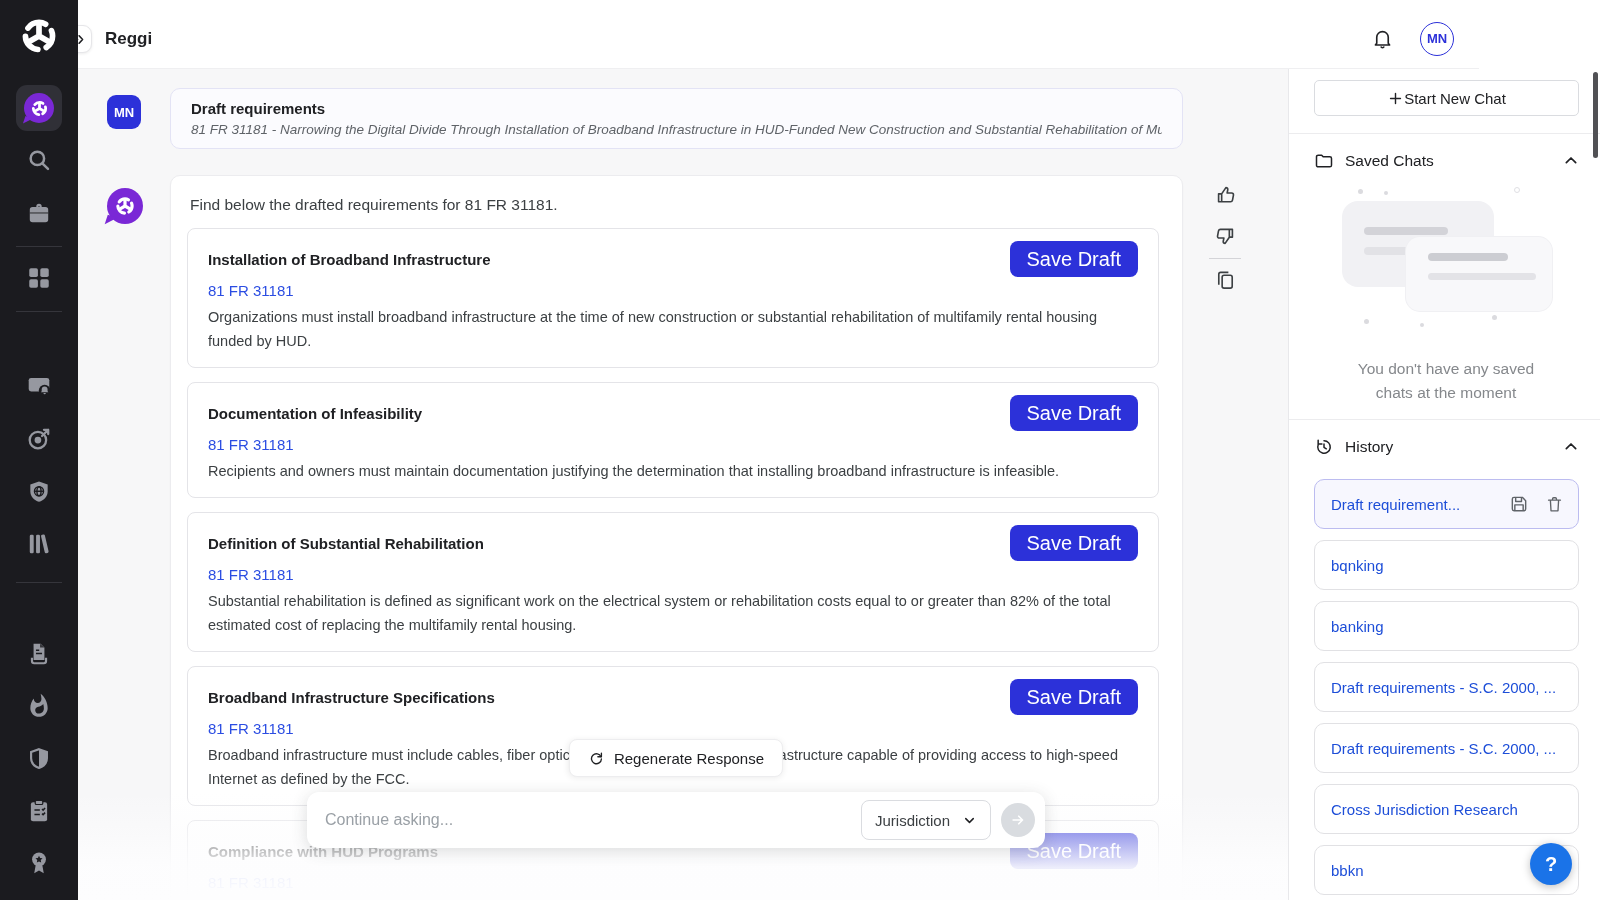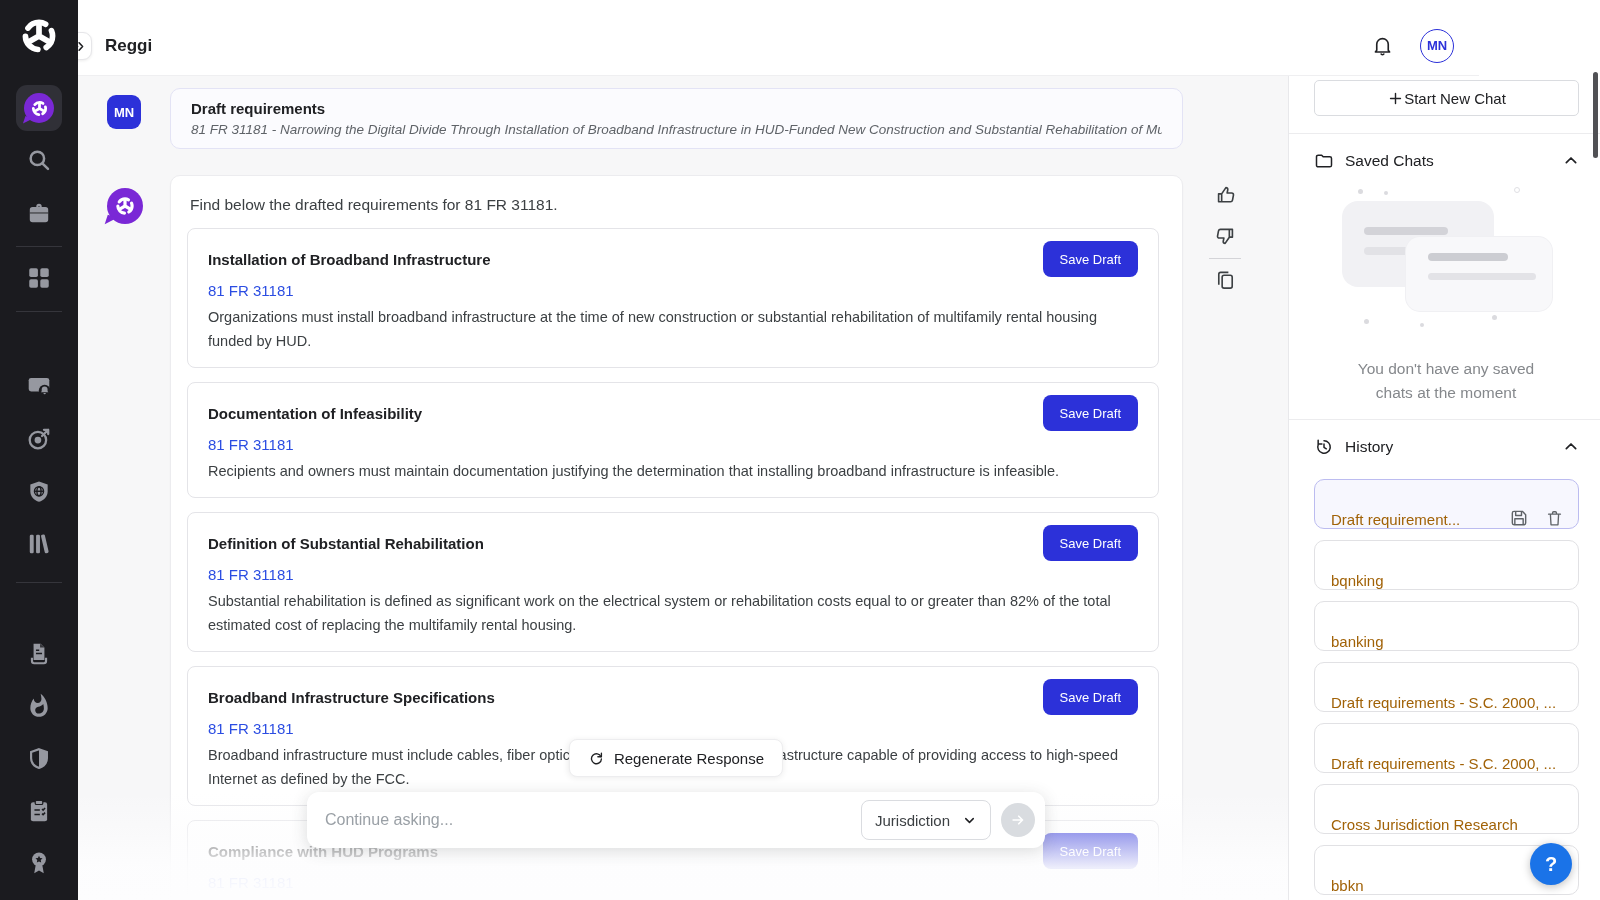--- a/index.html
+++ b/index.html
@@ -17,21 +17,21 @@
     display:flex;align-items:center;justify-content:center}
   .mini-bubble::after{content:"";position:absolute;left:0;bottom:-2px;border-top:8px solid var(--accent,#7a28d6);
     border-right:8px solid transparent;transform:rotate(18deg)}
   .nav-btn{background:none;border:none;width:30px;height:26px;display:flex;align-items:center;justify-content:center;cursor:pointer}
   .sic{width:26px;height:26px}
   .nav-div{width:46px;height:1px;background:#35353b}
   .mt16{margin-top:16px}.mt18{margin-top:18px}.mt20{margin-top:20px}.mt25{margin-top:25px}
   .mt26{margin-top:26px}.mt27{margin-top:27px}.mt58{margin-top:58px}.mt61{margin-top:61px}
 
   
-  .header{position:absolute;left:78px;top:16px;width:1401px;height:60px;background:#fff;
+  .header{position:absolute;left:78px;top:9px;width:1401px;height:60px;background:#fff;
     border-bottom:1px solid #efeff1;display:flex;align-items:center;z-index:25}
   .expand-btn{position:absolute;left:-14px;top:16px;width:28px;height:28px;border-radius:9px;background:#fff;
     border:1px solid #e6e6e9;box-shadow:0 1px 3px rgba(0,0,0,.08);display:flex;align-items:center;justify-content:center;cursor:pointer}
   .app-title{margin-left:27px;font-size:17px;font-weight:700}
   .hdr-right{margin-left:auto;display:flex;align-items:center;gap:26px;padding-right:25px}
   .bell-btn{background:none;border:none;cursor:pointer;display:flex}
   .hdr-avatar{width:34px;height:34px;border-radius:50%;border:1.5px solid var(--primary,#2c31d9);
     color:var(--primary,#2c31d9);font-size:13px;font-weight:700;display:flex;align-items:center;justify-content:center;cursor:pointer}
 
   
@@ -50,21 +50,21 @@
   .bot-avatar::after{content:"";position:absolute;left:-1px;bottom:-2px;border-top:10px solid var(--accent,#7a28d6);
     border-right:10px solid transparent;transform:rotate(18deg)}
   .bot-card{margin-left:27px;width:1013px;background:#fff;border:1px solid #ececef;border-radius:10px;
     box-shadow:0 1px 2px rgba(0,0,0,.03);padding:18px 23px 24px 16px}
   .intro{font-size:15.5px;color:#3c4043;line-height:22px;margin-left:3px;margin-bottom:12px}
   .req-card{border:1px solid #e4e4e8;border-radius:8px;background:#fff;padding:12px 20px 14px;margin-top:14px}
   .req-card:first-child{margin-top:0}
   .req-head{display:flex;align-items:center;justify-content:space-between}
   .req-title{font-size:15px;font-weight:700}
   .save-btn{background:var(--primary,#2c31d9);color:#fff;border:none;border-radius:8px;height:36px;padding:0 17px;
-    font-size:13px;font-weight:500;font-family:"Liberation Sans",sans-serif;cursor:pointer}
+    font-size:20px;font-weight:500;font-family:"Liberation Sans",sans-serif;cursor:pointer}
   .req-ref{display:inline-block;margin-top:4px;font-size:15px;line-height:20px;color:var(--link,#2b4de2);
     text-decoration:none;cursor:pointer}
   .req-desc{margin-top:4px;font-size:14.5px;line-height:24px;color:#3c4043}
 
   .feedback-col{position:absolute;left:1130px;top:124px;width:34px;display:flex;flex-direction:column;
     align-items:center;z-index:2}
   .fb-btn{background:none;border:none;cursor:pointer;display:flex;padding:0}
   .fb-gap1{margin-top:18px}.fb-div{width:32px;height:1px;background:#d4d4d8;margin:10px 0}
   .fic{width:23px;height:23px}
 
@@ -101,21 +101,21 @@
     box-shadow:0 0 0 1px #f0f0f3}
   .ln{position:absolute;border-radius:4px}
   .ln1{left:22px;top:26px;width:84px;height:8px;background:#d3d3d8}
   .ln2{left:22px;top:46px;width:56px;height:8px;background:#e2e2e6}
   .ln3{left:22px;top:16px;width:80px;height:8px;background:#cccdd2}
   .ln4{left:22px;top:36px;width:108px;height:7px;background:#e3e3e7}
   .dot{position:absolute;width:5px;height:5px;border-radius:50%;background:#dbdbdf}
   .ring{position:absolute;width:6px;height:6px;border-radius:50%;border:1.5px solid #e0e0e4;background:transparent}
   .empty-text{width:190px;margin:32px auto 0;text-align:center;font-size:15.5px;line-height:24px;color:#85888c}
   .hist-item{width:265px;height:50px;border:1px solid #e1e1e4;border-radius:10px;background:#fff;
-    display:flex;align-items:flex-end;padding:0 14px 0 16px;font-size:15px;color:#a16207;margin-top:11px;cursor:pointer}
+    display:flex;align-items:center;padding:0 14px 0 16px;font-size:15px;color:#1d4ed8;margin-top:11px;cursor:pointer}
   .hist-item.active{border:1px solid #bcbcf0;background:#f7f7fe;margin-top:22px}
   .hist-label{flex:1;white-space:nowrap;overflow:hidden}
   .hist-ic{background:none;border:none;cursor:pointer;display:flex;margin-left:16px;padding:0}
   .help{position:absolute;right:28px;bottom:15px;width:42px;height:42px;border-radius:50%;border:none;cursor:pointer;
     background:var(--help,#1a73e8);color:#fff;font-size:20px;font-weight:700;box-shadow:0 2px 8px rgba(0,0,0,.25);
     font-family:"Liberation Sans",sans-serif;z-index:20}
   .scroll-thumb{position:absolute;right:2px;top:72px;width:5px;height:86px;border-radius:3px;background:#515155;z-index:40;cursor:pointer}
 </style>
 </head>
 <body>

